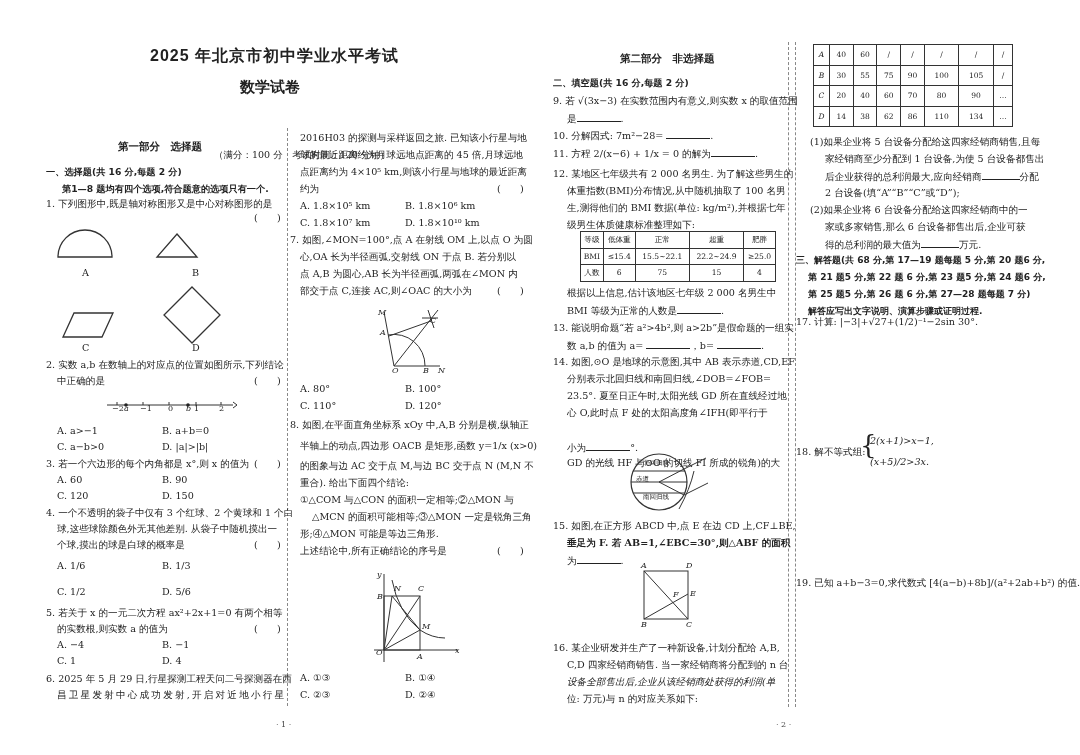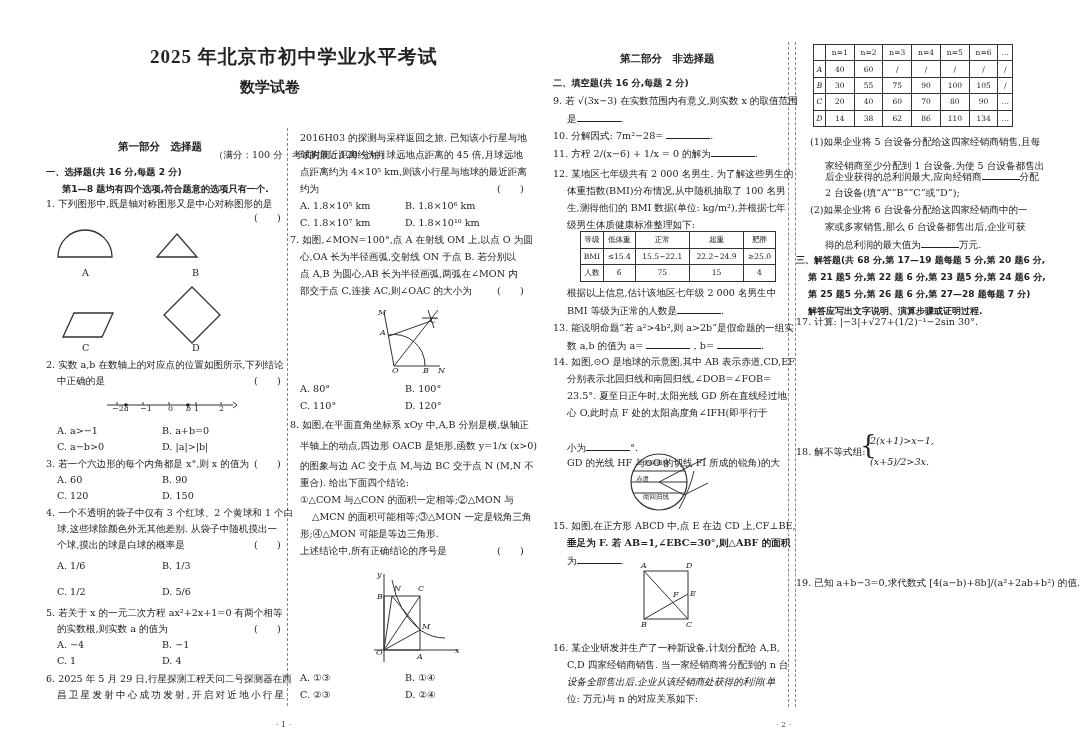--- a/index.html
+++ b/index.html
@@ -1,21 +1,21 @@
 <!DOCTYPE html>
 <html><head>
 <meta charset="utf-8">
 <style>
   html, body { margin:0; padding:0; background:#fff; }
   body { width:1080px; height:755px; position:relative; overflow:hidden;
          font-family:"DejaVu Serif", "Liberation Serif", serif; color:#222; font-size:9.6px; }
   .abs { position:absolute; }
   .line { position:absolute; white-space:nowrap; line-height:1.2; }
   .b { font-weight:bold; font-family:"DejaVu Sans", sans-serif; }
-  .title1 { font-size:19px; font-weight:bold; letter-spacing:1px; font-family:Liberation Serif, serif; }
+  .title1 { font-size:16px; font-weight:bold; letter-spacing:1px; font-family:Liberation Sans, sans-serif; }
   .title2 { font-size:15px; font-weight:bold; font-family:"DejaVu Sans", sans-serif; }
   .sub { font-size:9.5px; }
   .sect { font-size:10.5px; font-weight:bold; font-family:"DejaVu Sans", sans-serif; }
   .dash-v { position:absolute; width:0; border-left:1px dashed #888; }
   .blank { display:inline-block; border-bottom:1px solid #222; width:44px; height:9px; vertical-align:baseline; }
   .paren { position:absolute; white-space:pre; }
   table.t { border-collapse:collapse; font-size:7.6px; position:absolute; }
   table.t td { border:1px solid #333; text-align:center; padding:0; }
   .pnum { position:absolute; font-size:8px; color:#444; }
   svg { position:absolute; overflow:visible; }
@@ -289,30 +289,20 @@
 
 <div>
   <div class="line" style="left:553px; top:642px;">16. 某企业研发并生产了一种新设备,计划分配给 A,B,</div>
   <div class="line" style="left:567px; top:659px;">C,D 四家经销商销售. 当一家经销商将分配到的 n 台</div>
   <div class="line" style="left:567px; top:676px;font-style:italic;">设备全部售出后,企业从该经销商处获得的利润(单</div>
   <div class="line" style="left:567px; top:693px;">位: 万元)与 n 的对应关系如下:</div>
 </div>
 
 <table class="t" style="left:813px; top:44px; width:200px; height:83px; font-size:7.5px;">
   <tbody>
-      <tr>
-    <td></td>
-    <td>n=1</td>
-    <td>n=2</td>
-    <td>n=3</td>
-    <td>n=4</td>
-    <td>n=5</td>
-    <td>n=6</td>
-    <td>…</td>
-  </tr>
   <tr>
     <td style="font-style:italic;">A</td>
     <td>40</td>
     <td>60</td>
     <td>/</td>
     <td>/</td>
     <td>/</td>
     <td>/</td>
     <td>/</td>
   </tr>
@@ -344,21 +334,21 @@
     <td>86</td>
     <td>110</td>
     <td>134</td>
     <td>…</td>
   </tr>
 </tbody>
   </table>
 
 <div>
   <div class="line" style="left:810px; top:136px;">(1)如果企业将 5 台设备分配给这四家经销商销售,且每</div>
-  <div class="line" style="left:825px; top:153px;margin-top:7px;">家经销商至少分配到 1 台设备,为使 5 台设备都售出</div>
+  <div class="line" style="left:825px; top:153px;">家经销商至少分配到 1 台设备,为使 5 台设备都售出</div>
   <div class="line" style="left:825px; top:170px;">
     <span>后企业获得的总利润最大,应向经销商</span><span class="blank" style="width:38px;"></span><span>分配</span>
   </div>
   <div class="line" style="left:825px; top:187px;">2 台设备(填“A”“B”“C”或“D”);</div>
 </div>
 
 <div>
   <div class="line" style="left:810px; top:204px;">(2)如果企业将 6 台设备分配给这四家经销商中的一</div>
   <div class="line" style="left:825px; top:221px;">家或多家销售,那么 6 台设备都售出后,企业可获</div>
   <div class="line" style="left:825px; top:238px;">

